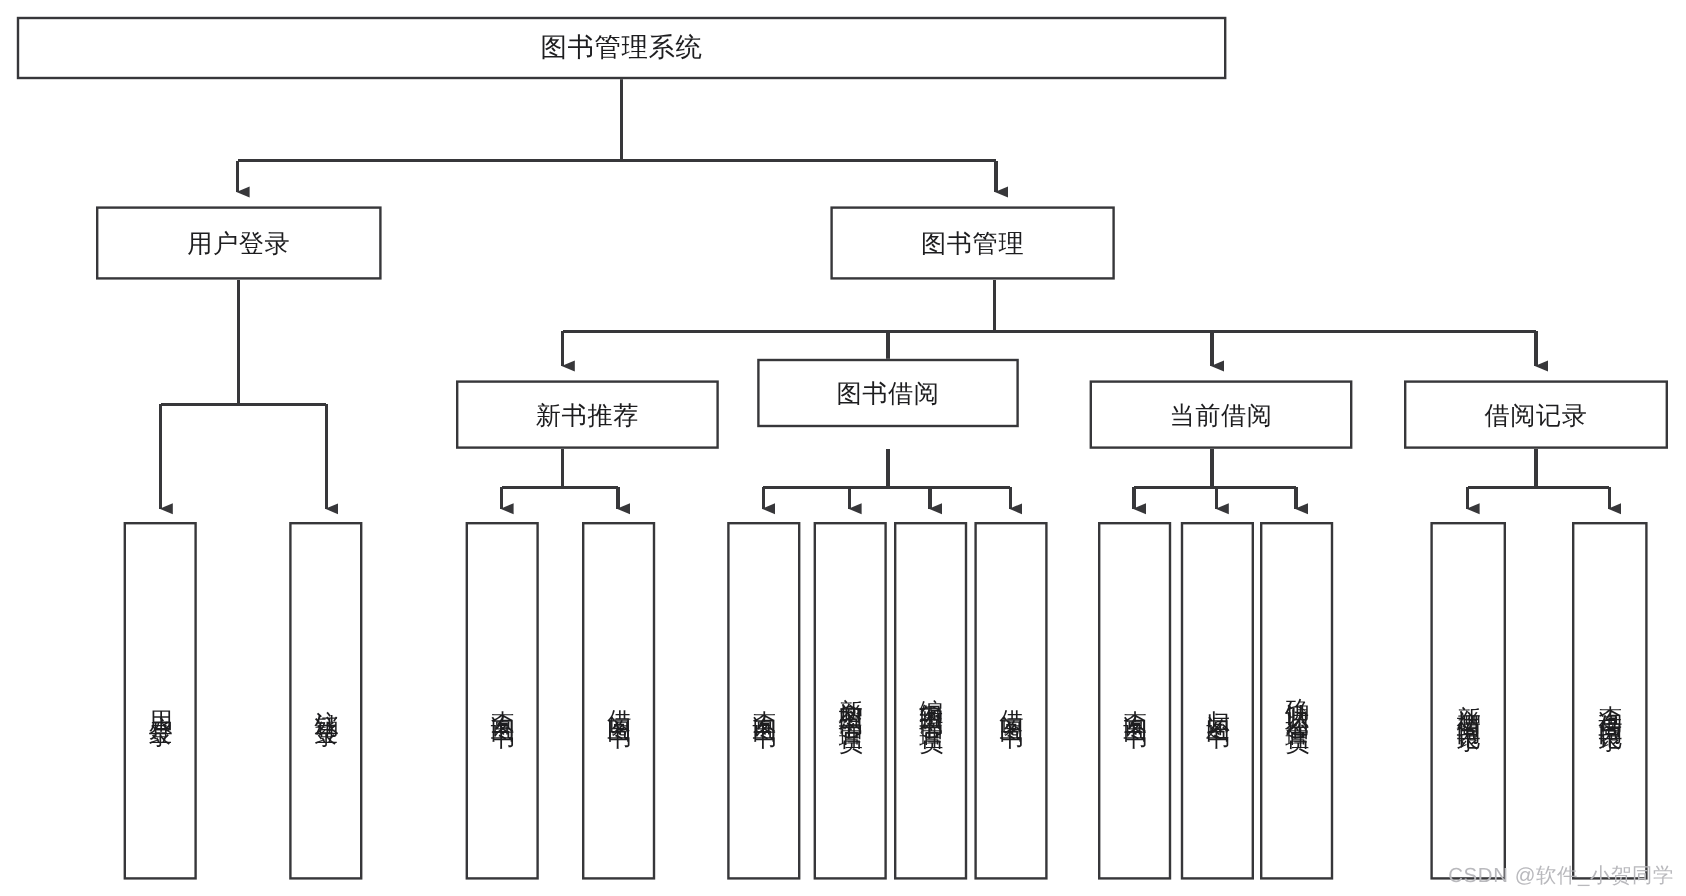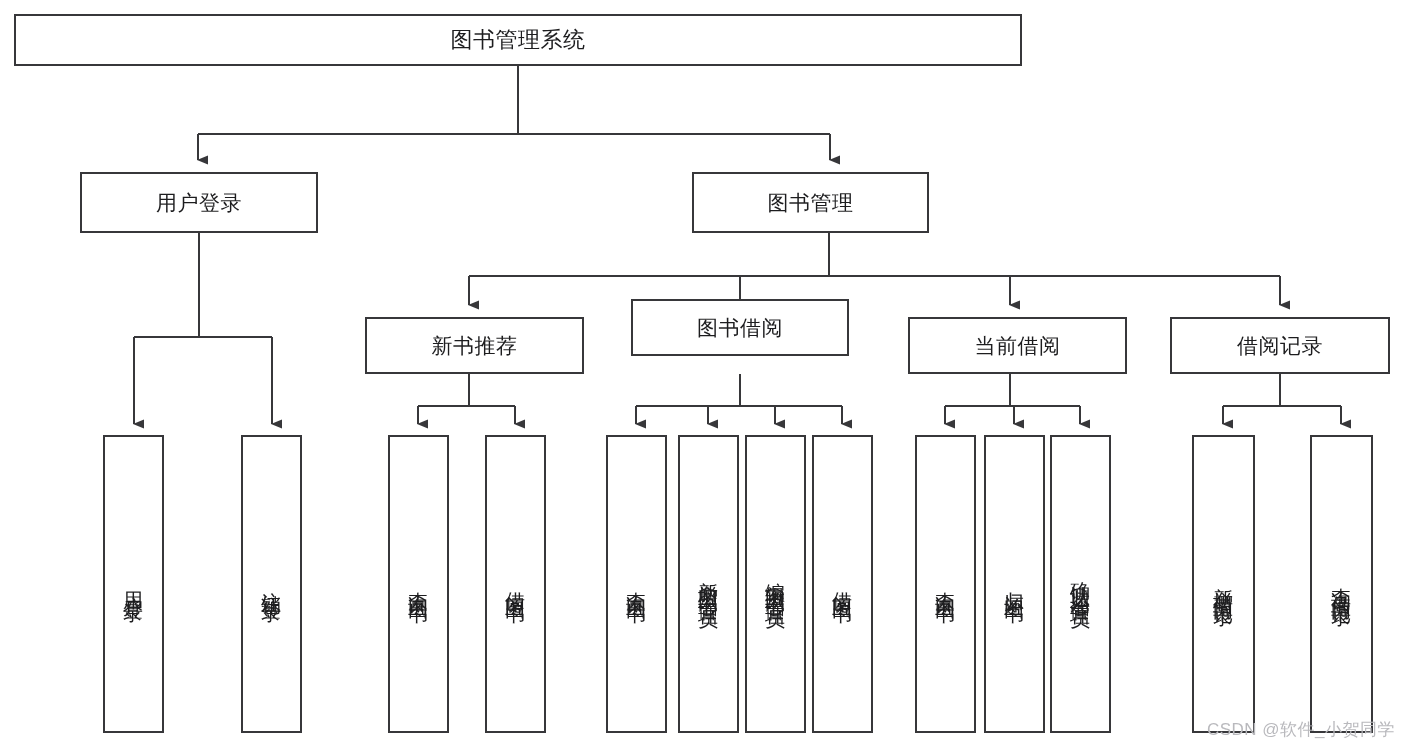--- a/index.html
+++ b/index.html
@@ -125,21 +125,21 @@
     <span>图书管理系统</span>
   </div>
 
   <div class="node horiz" style="left:80px; top:172px; width:238px; height:61px;">
     <span>用户登录</span>
   </div>
   <div class="node horiz" style="left:692px; top:172px; width:237px; height:61px;">
     <span>图书管理</span>
   </div>
 
-  <div class="node horiz" style="left:365px; top:317px; width:219px; height:57px;">
+  <div class="node horiz" style="left:380px; top:317px; width:219px; height:57px;">
     <span>新书推荐</span>
   </div>
   <div class="node horiz" style="left:631px; top:299px; width:218px; height:57px;">
     <span>图书借阅</span>
   </div>
   <div class="node horiz" style="left:908px; top:317px; width:219px; height:57px;">
     <span>当前借阅</span>
   </div>
   <div class="node horiz" style="left:1170px; top:317px; width:220px; height:57px;">
     <span>借阅记录</span>

